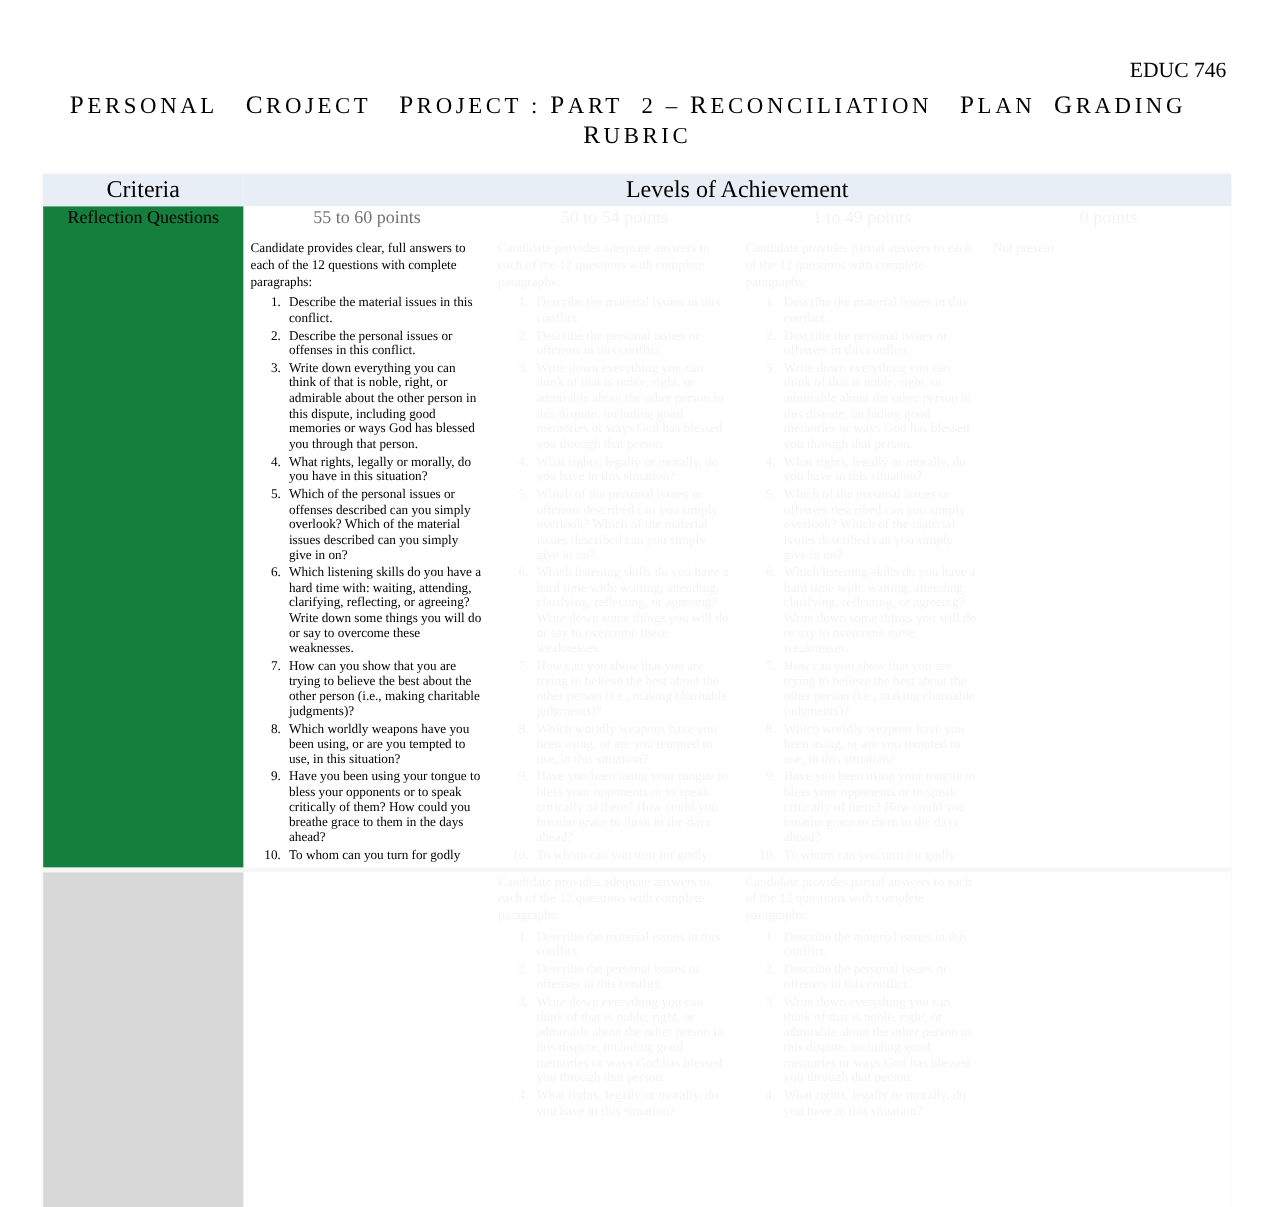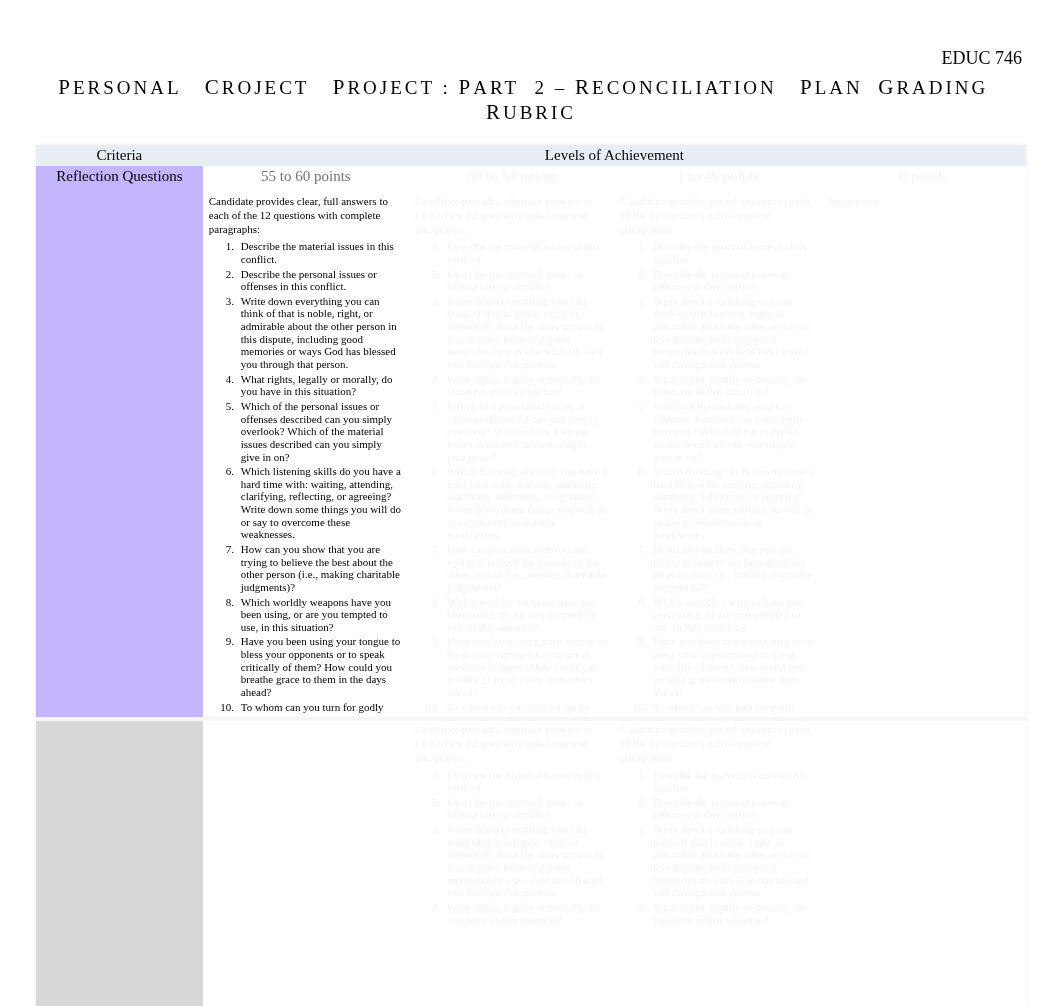--- a/index.html
+++ b/index.html
@@ -30,31 +30,31 @@
     box-shadow: 0 0 4px rgba(0,0,0,0.08);
   }
   table.rubric td, table.rubric th {
     border: none;
     padding: 2px 6px;
     vertical-align: top;
   }
   .hdr-row td {
     background: #e8eef6;
     text-align: center;
-    font-size: 15px;
+    font-size: 20px;
     padding: 4px 6px;
   }
   .hdr-row2 td {
     background: linear-gradient(to bottom, #d9e4f2, #c6d7ee);
     text-align: center;
     font-size: 15px;
     padding: 3px 6px;
   }
   .crit-cell {
-    background: #c4b5fd;
+    background: #15803d;
     text-align: center;
     font-size: 15px;
     padding-top: 4px;
     width: 170px;
   }
   .level-cell {
     font-size: 15px;
     width: 210px;
     padding: 4px 10px 8px 10px;
   }

